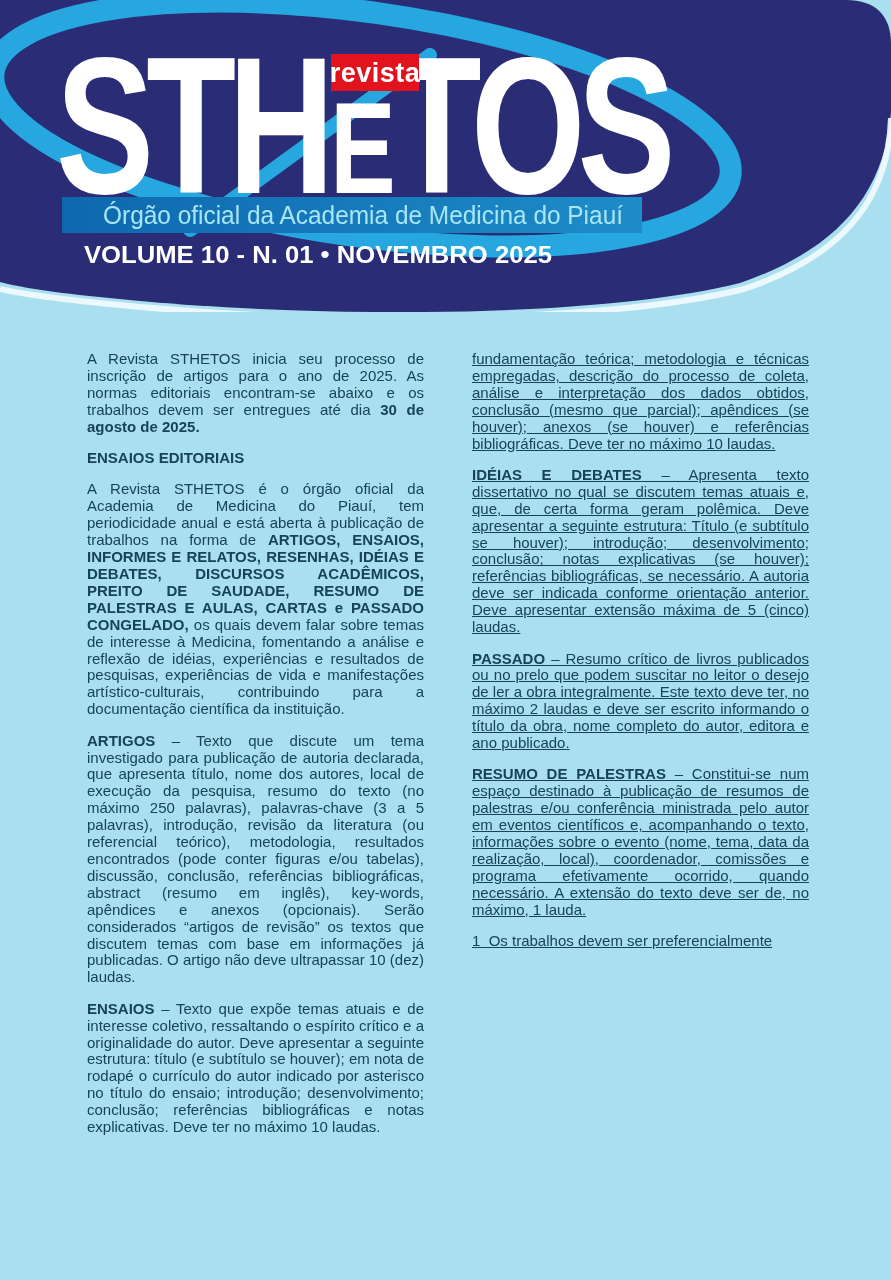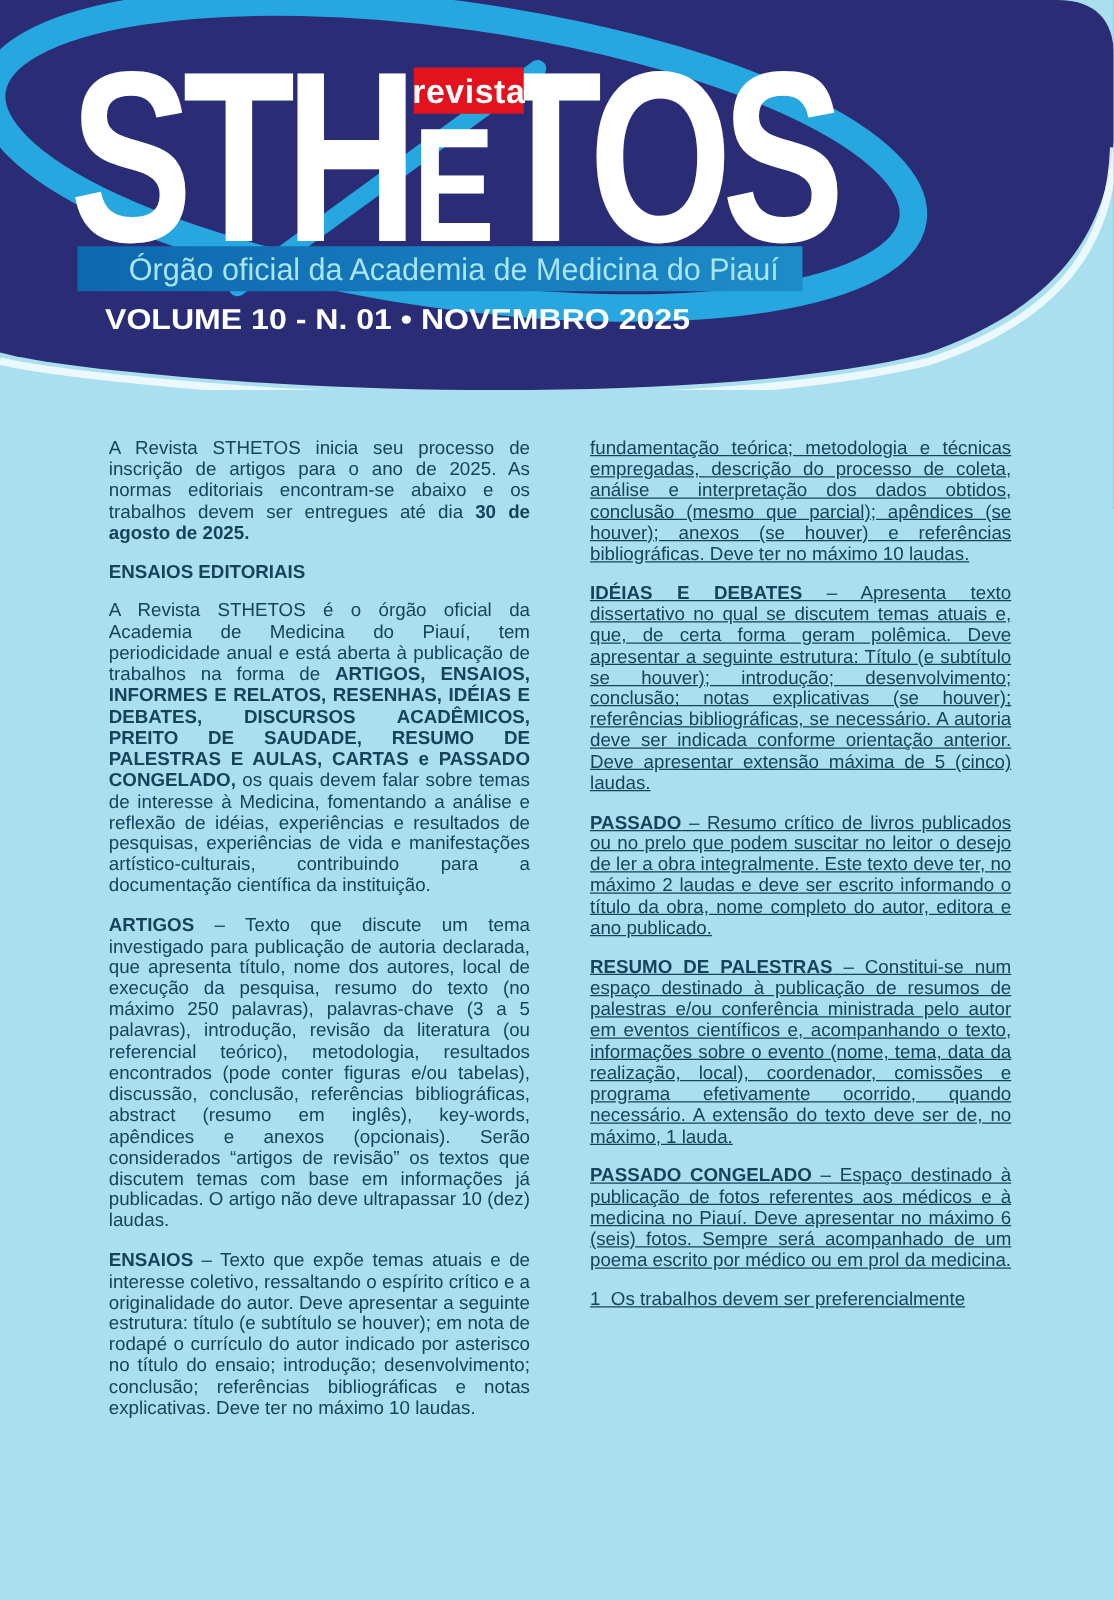--- a/index.html
+++ b/index.html
@@ -84,19 +84,18 @@
       <p><span>A Revista STHETOS é o órgão oficial da Academia de Medicina do Piauí, tem periodicidade anual e está aberta à publicação de trabalhos na forma de </span><span class="b">ARTIGOS, ENSAIOS, INFORMES E RELATOS, RESENHAS, IDÉIAS E DEBATES, DISCURSOS ACADÊMICOS, PREITO DE SAUDADE, RESUMO DE PALESTRAS E AULAS, CARTAS e PASSADO CONGELADO,</span><span> os quais devem falar sobre temas de interesse à Medicina, fomentando a análise e reflexão de idéias, experiências e resultados de pesquisas, experiências de vida e manifestações artístico-culturais, contribuindo para a documentação científica da instituição.</span></p>
       <p><span class="b">ARTIGOS</span><span> – Texto que discute um tema investigado para publicação de autoria declarada, que apresenta título, nome dos autores, local de execução da pesquisa, resumo do texto (no máximo 250 palavras), palavras-chave (3 a 5 palavras), introdução, revisão da literatura (ou referencial teórico), metodologia, resultados encontrados (pode conter figuras e/ou tabelas), discussão, conclusão, referências bibliográficas, abstract (resumo em inglês), key-words, apêndices e anexos (opcionais). Serão considerados “artigos de revisão” os textos que discutem temas com base em informações já publicadas. O artigo não deve ultrapassar 10 (dez) laudas.</span></p>
       <p><span class="b">ENSAIOS</span><span> – Texto que expõe temas atuais e de interesse coletivo, ressaltando o espírito crítico e a originalidade do autor. Deve apresentar a seguinte estrutura: título (e subtítulo se houver); em nota de rodapé o currículo do autor indicado por asterisco no título do ensaio; introdução; desenvolvimento; conclusão; referências bibliográficas e notas explicativas. Deve ter no máximo 10 laudas.</span></p>
     </div>
 
   <div class="col col-right">
       <p><span>fundamentação teórica; metodologia e técnicas empregadas, descrição do processo de coleta, análise e interpretação dos dados obtidos, conclusão (mesmo que parcial); apêndices (se houver); anexos (se houver) e referências bibliográficas. Deve ter no máximo 10 laudas.</span></p>
       <p><span class="b">IDÉIAS E DEBATES</span><span> – Apresenta texto dissertativo no qual se discutem temas atuais e, que, de certa forma geram polêmica. Deve apresentar a seguinte estrutura: Título (e subtítulo se houver); introdução; desenvolvimento; conclusão; notas explicativas (se houver); referências bibliográficas, se necessário. A autoria deve ser indicada conforme orientação anterior. Deve apresentar extensão máxima de 5 (cinco) laudas.</span></p>
       <p><span class="b">PASSADO</span><span> – Resumo crítico de livros publicados ou no prelo que podem suscitar no leitor o desejo de ler a obra integralmente. Este texto deve ter, no máximo 2 laudas e deve ser escrito informando o título da obra, nome completo do autor, editora e ano publicado.</span></p>
       <p><span class="b">RESUMO DE PALESTRAS</span><span> – Constitui-se num espaço destinado à publicação de resumos de palestras e/ou conferência ministrada pelo autor em eventos científicos e, acompanhando o texto, informações sobre o evento (nome, tema, data da realização, local), coordenador, comissões e programa efetivamente ocorrido, quando necessário. A extensão do texto deve ser de, no máximo, 1 lauda.</span></p>
-      <p><span class="b">PASSADO CONGELADO</span><span> – Espaço destinado à publicação de fotos referentes aos médicos e à medicina no Piauí. Deve apresentar no máximo 6 (seis) fotos. Sempre será acompanhado de um poema escrito por médico ou em prol da medicina.</span></p>
       <p><span>1&nbsp;&nbsp;Os trabalhos devem ser preferencialmente</span></p>
     </div>
 
   <div class="footer">REVISTA STHETOS VOLUME 10 - N. 01 • NOVEMBRO 2025</div>
 
 </div>
 
 </body></html>

